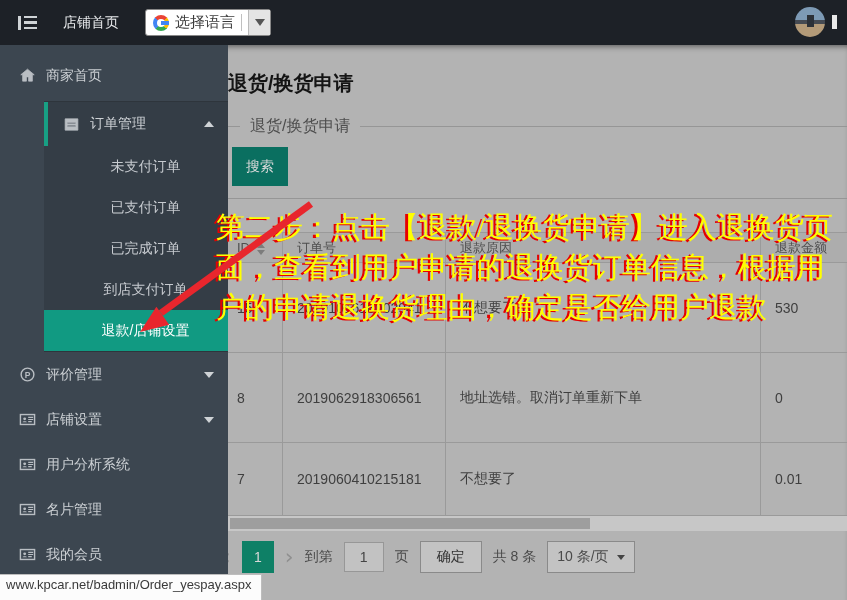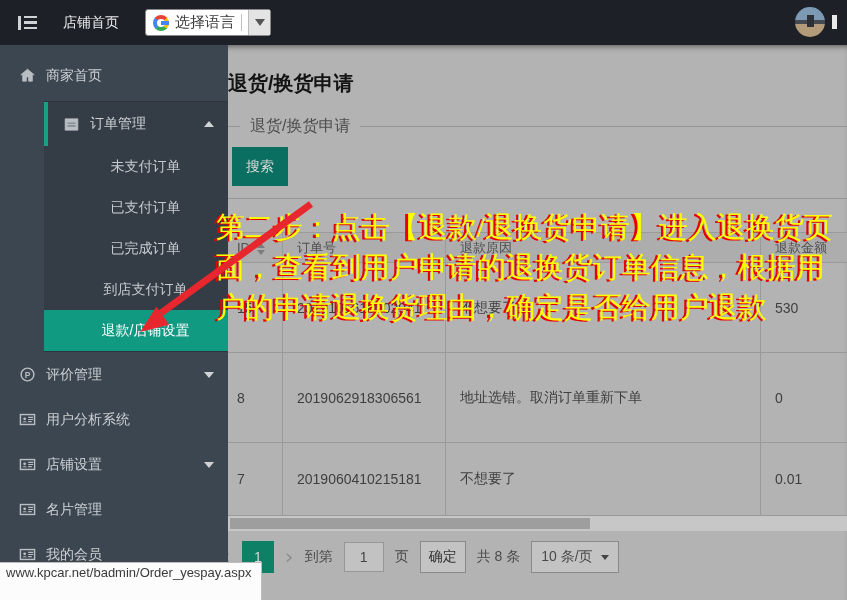--- a/index.html
+++ b/index.html
@@ -65,28 +65,28 @@
   .sorticons .dn { border-top:5px solid #7c7c7c; }
 
   .hscroll { position:relative; width:640px; height:15px; background:#c7c7c7; margin-top:0; }
   .hscroll .arrow-l { position:absolute; left:5px; top:1px; font-size:10px; color:#5e5e5e; }
   .hscroll .thumb { position:absolute; left:23px; top:2px; width:360px; height:11px; background:#9e9e9e; }
 
   .pager { display:flex; align-items:center; gap:11px; margin:9px 0 0 15px; height:34px; font-size:14px; color:#4a4a4a; }
   .pg-chevron { font-size:22px; color:#8f8f8f; line-height:1; cursor:pointer; font-family:"DejaVu Sans",sans-serif; }
   .pg-current { width:32px; height:32px; background:#0e8066; color:#d8d8d8; display:flex; align-items:center; justify-content:center; font-size:14px; cursor:pointer; }
   .pg-input { width:40px; height:30px; background:#c2c2c2; border:1px solid #979797; text-align:center; font-size:14px; color:#444; outline:none; }
-  .pg-confirm { width:46px; height:32px; background:#c3c3c3; border:1px solid #8a8a8a; font-size:14px; color:#333; cursor:pointer; }
+  .pg-confirm { width:62px; height:32px; background:#c3c3c3; border:1px solid #8a8a8a; font-size:14px; color:#333; cursor:pointer; }
   .pg-select { height:32px; background:#c3c3c3; border:1px solid #8a8a8a; display:flex; align-items:center; gap:8px; padding:0 9px; cursor:pointer; }
   .pg-select .caret { width:0; height:0; border-left:4px solid transparent; border-right:4px solid transparent; border-top:5px solid #444; }
 
   
   .annotation { position:absolute; left:216px; top:207px; width:640px; z-index:8; font-family:"Liberation Serif","DejaVu Serif",serif; font-size:29px; line-height:40px; color:#ffff00; text-shadow:-3px 1px 0 #e60000; white-space:nowrap; pointer-events:none; }
   .arrow-svg { position:absolute; left:128px; top:192px; z-index:9; pointer-events:none; }
-  .statusbar { position:absolute; left:0; bottom:0; height:38px; background:#fcfcfc; border:1px solid #bdbdbd; border-left:none; border-bottom:none; padding:2px 10px 0 6px; font-size:13px; color:#3a3a3a; z-index:12; white-space:nowrap; }
+  .statusbar { position:absolute; left:0; bottom:0; height:26px; background:#fcfcfc; border:1px solid #bdbdbd; border-left:none; border-bottom:none; padding:2px 10px 0 6px; font-size:13px; color:#3a3a3a; z-index:12; white-space:nowrap; }
 </style>
 </head>
 <body>
 
 <div class="topbar">
   <div class="topnav">
     <span class="toggle-icon">
       <span class="vbar"></span>
       <span class="hbars">
           <i></i>
@@ -162,34 +162,34 @@
 
   <div class="side-item">
     <span class="icn">
       <svg viewBox="0 0 24 24">
           <rect x="2" y="5" width="20" height="14" fill="none" stroke-width="2"></rect>
           <circle cx="8" cy="11" r="2" stroke="none"></circle>
           <path d="M5 16c0-2 6-2 6 0z" stroke="none"></path>
           <path d="M13 9h7M13 12h7M13 15h5" stroke-width="1.6" fill="none"></path>
         </svg>
     </span>
-    <span>用户分析系统</span>
+    <span>店铺设置</span>
+    <span class="caret-down"></span>
   </div>
 
   <div class="side-item">
     <span class="icn">
       <svg viewBox="0 0 24 24">
           <rect x="2" y="5" width="20" height="14" fill="none" stroke-width="2"></rect>
           <circle cx="8" cy="11" r="2" stroke="none"></circle>
           <path d="M5 16c0-2 6-2 6 0z" stroke="none"></path>
           <path d="M13 9h7M13 12h7M13 15h5" stroke-width="1.6" fill="none"></path>
         </svg>
     </span>
-    <span>店铺设置</span>
-    <span class="caret-down"></span>
+    <span>用户分析系统</span>
   </div>
 
   <div class="side-item">
     <span class="icn">
       <svg viewBox="0 0 24 24">
           <rect x="2" y="5" width="20" height="14" fill="none" stroke-width="2"></rect>
           <circle cx="8" cy="11" r="2" stroke="none"></circle>
           <path d="M5 16c0-2 6-2 6 0z" stroke="none"></path>
           <path d="M13 9h7M13 12h7M13 15h5" stroke-width="1.6" fill="none"></path>
         </svg>

